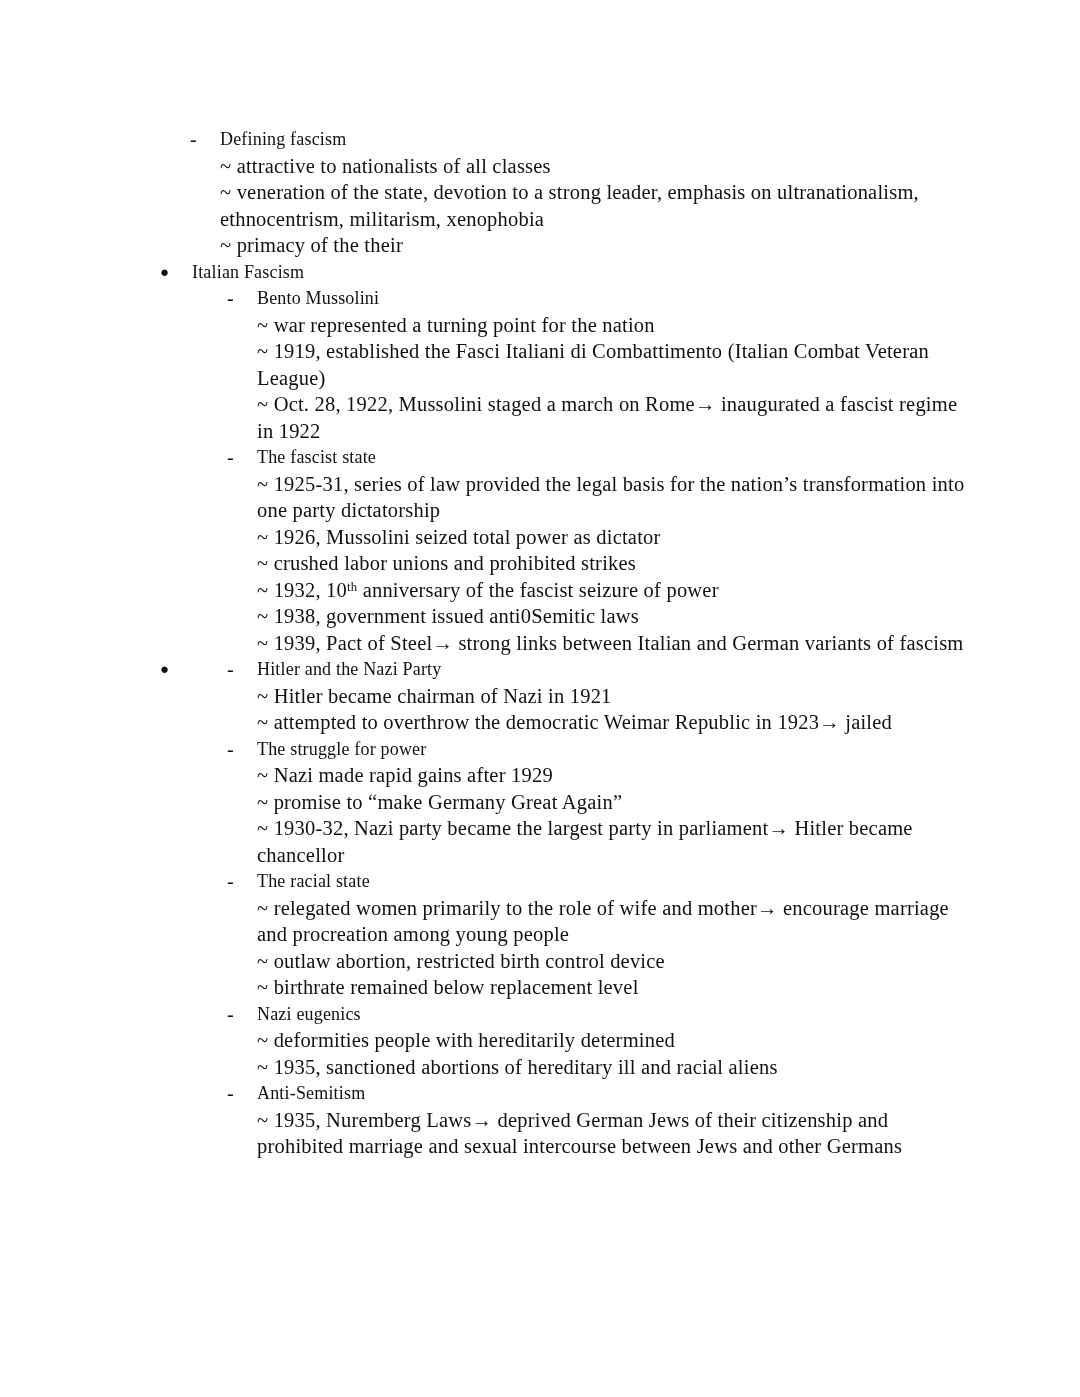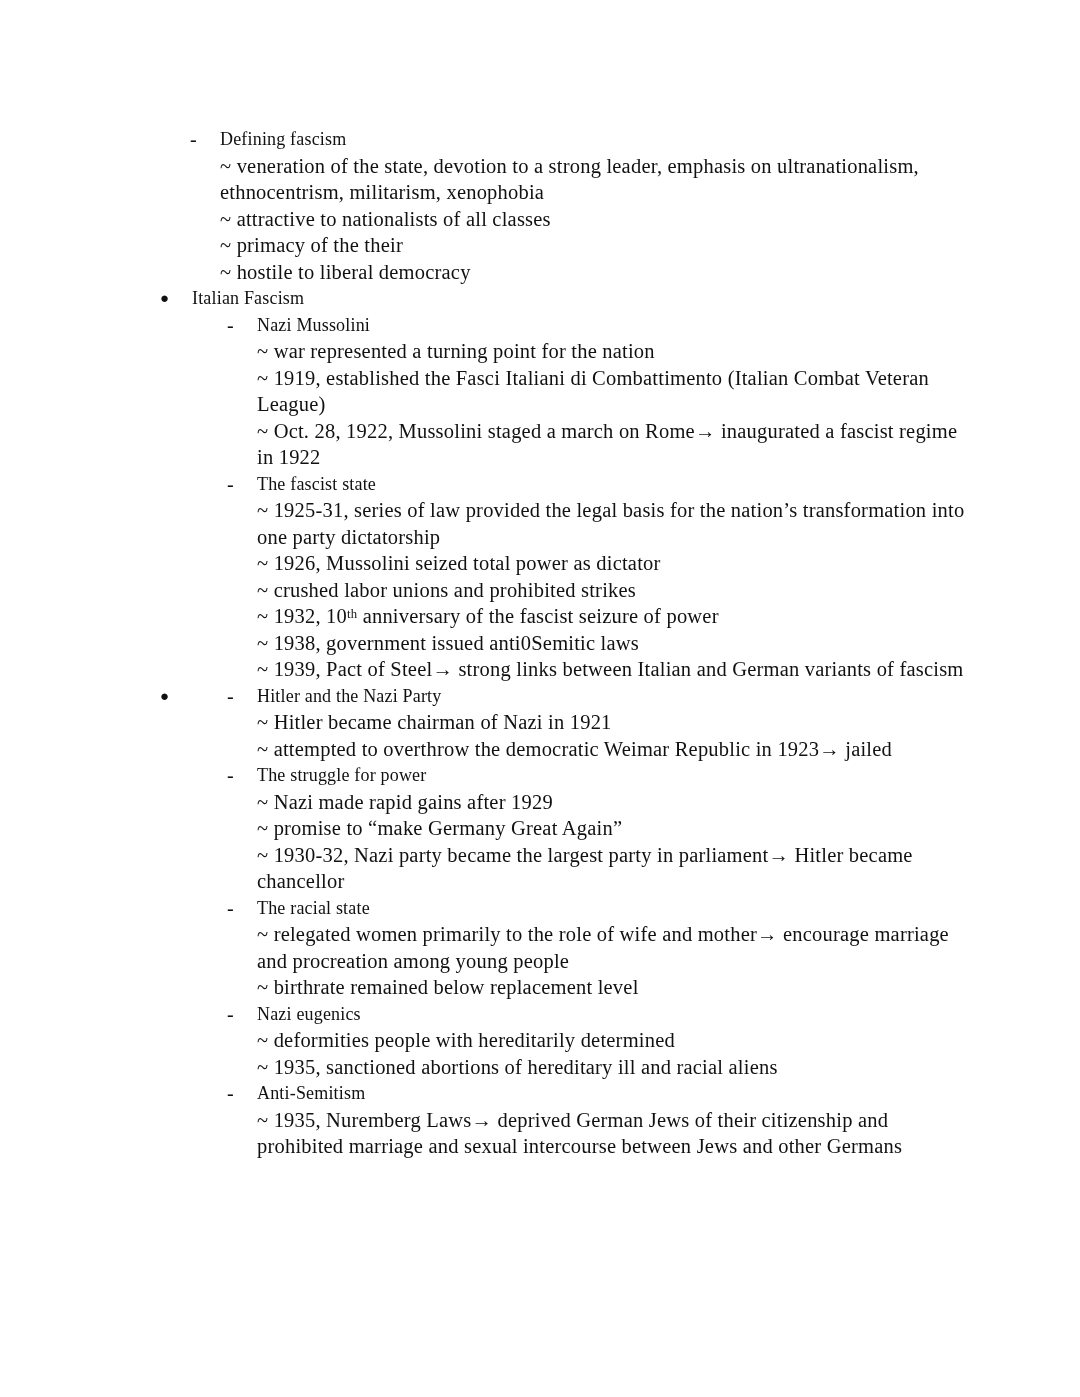--- a/index.html
+++ b/index.html
@@ -102,33 +102,32 @@
 </head>
 <body>
 
 <div class="page">
   <div class="notes">
     <ul class="outline" id="outline-root">
         <li class="node lvl2">
           <span class="marker">-</span>
           <span class="label">Defining fascism</span>
           <ul class="detail-list">
+            <li class="detail">~ attractive to nationalists of all classes</li>
             <li class="detail">~ veneration of the state, devotion to a strong leader, emphasis on ultranationalism, ethnocentrism, militarism, xenophobia</li>
-            <li class="detail">~ attractive to nationalists of all classes</li>
             <li class="detail">~ primacy of the their</li>
-            <li class="detail">~ hostile to liberal democracy</li>
           </ul>
         </li>
         <li class="node lvl1">
           <span class="marker">●</span>
           <span class="label">Italian Fascism</span>
           <ul class="children">
             <li class="node lvl2">
               <span class="marker">-</span>
-              <span class="label">Nazi Mussolini</span>
+              <span class="label">Bento Mussolini</span>
               <ul class="detail-list">
                 <li class="detail">~ war represented a turning point for the nation</li>
                 <li class="detail">~ 1919, established the Fasci Italiani di Combattimento (Italian Combat Veteran League)</li>
                 <li class="detail">~ Oct. 28, 1922, Mussolini staged a march on Rome→ inaugurated a fascist regime in 1922</li>
               </ul>
             </li>
             <li class="node lvl2">
               <span class="marker">-</span>
               <span class="label">The fascist state</span>
               <ul class="detail-list">
@@ -160,20 +159,21 @@
                 <li class="detail">~ Nazi made rapid gains after 1929</li>
                 <li class="detail">~ promise to “make Germany Great Again”</li>
                 <li class="detail">~ 1930-32, Nazi party became the largest party in parliament→ Hitler became chancellor</li>
               </ul>
             </li>
             <li class="node lvl2">
               <span class="marker">-</span>
               <span class="label">The racial state</span>
               <ul class="detail-list">
                 <li class="detail">~ relegated women primarily to the role of wife and mother→ encourage marriage and procreation among young people</li>
+                <li class="detail">~ outlaw abortion, restricted birth control device</li>
                 <li class="detail">~ birthrate remained below replacement level</li>
               </ul>
             </li>
             <li class="node lvl2">
               <span class="marker">-</span>
               <span class="label">Nazi eugenics</span>
               <ul class="detail-list">
                 <li class="detail">~ deformities people with hereditarily determined</li>
                 <li class="detail">~ 1935, sanctioned abortions of hereditary ill and racial aliens</li>
               </ul>

